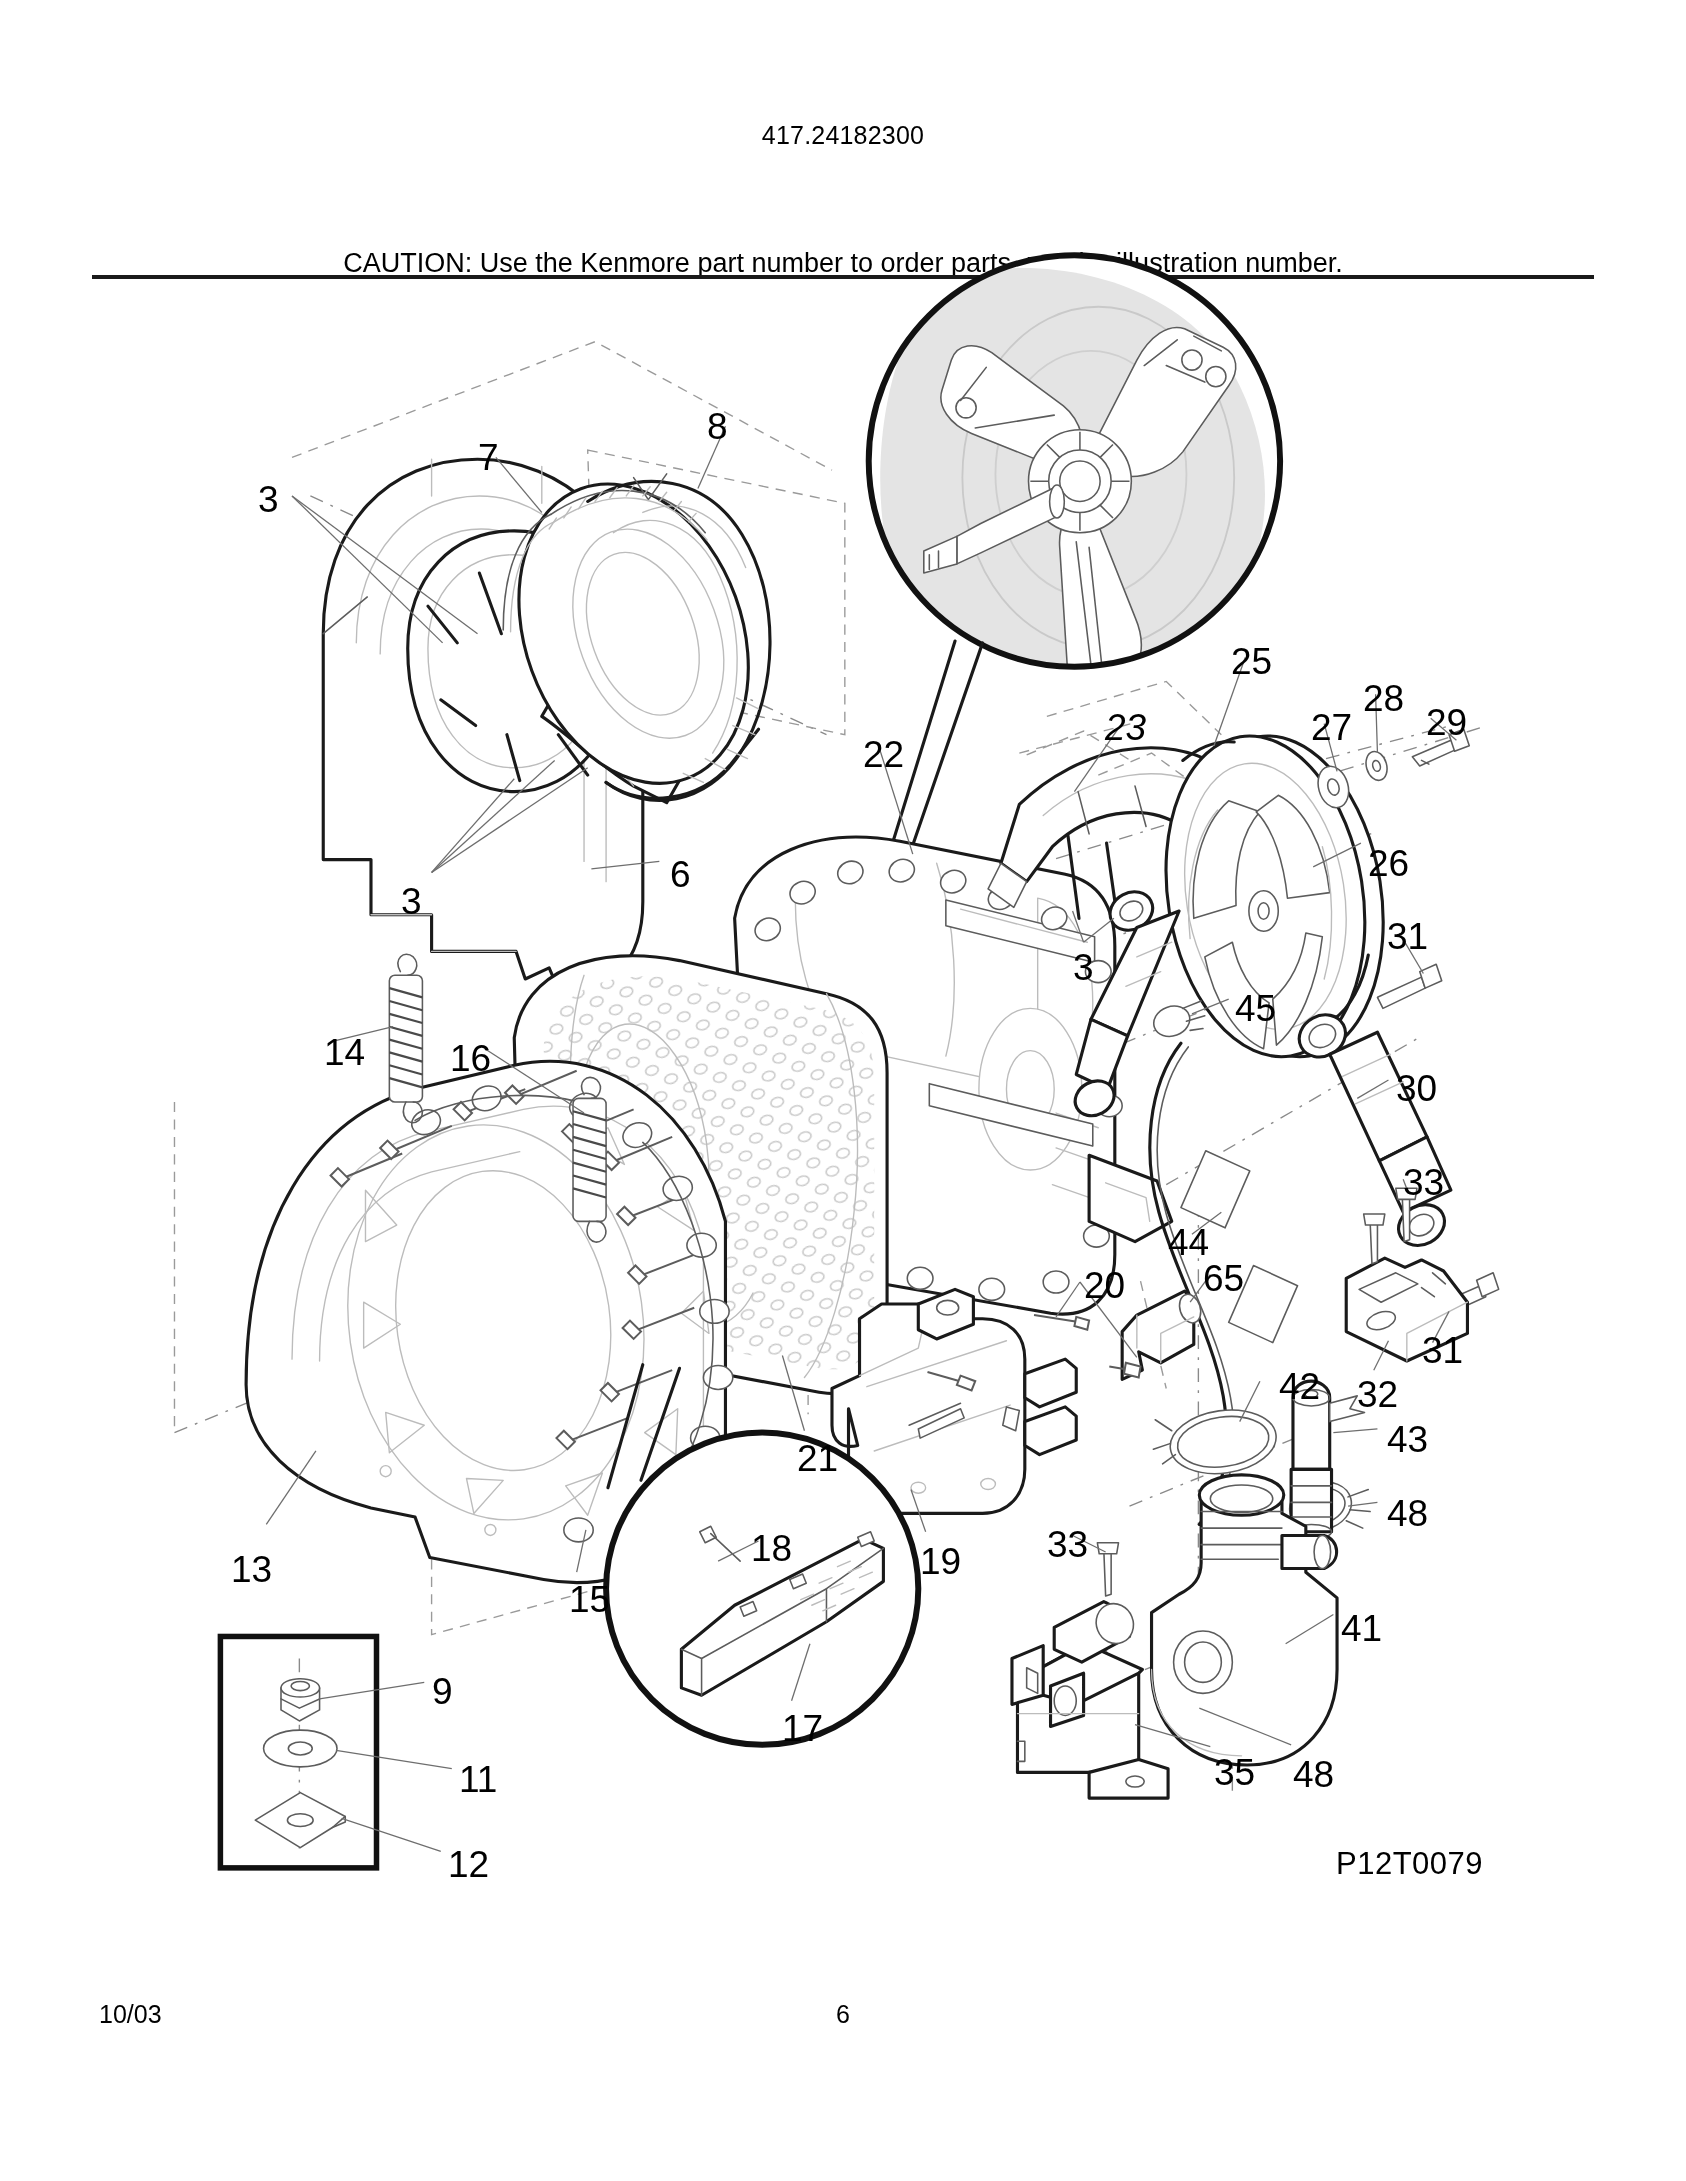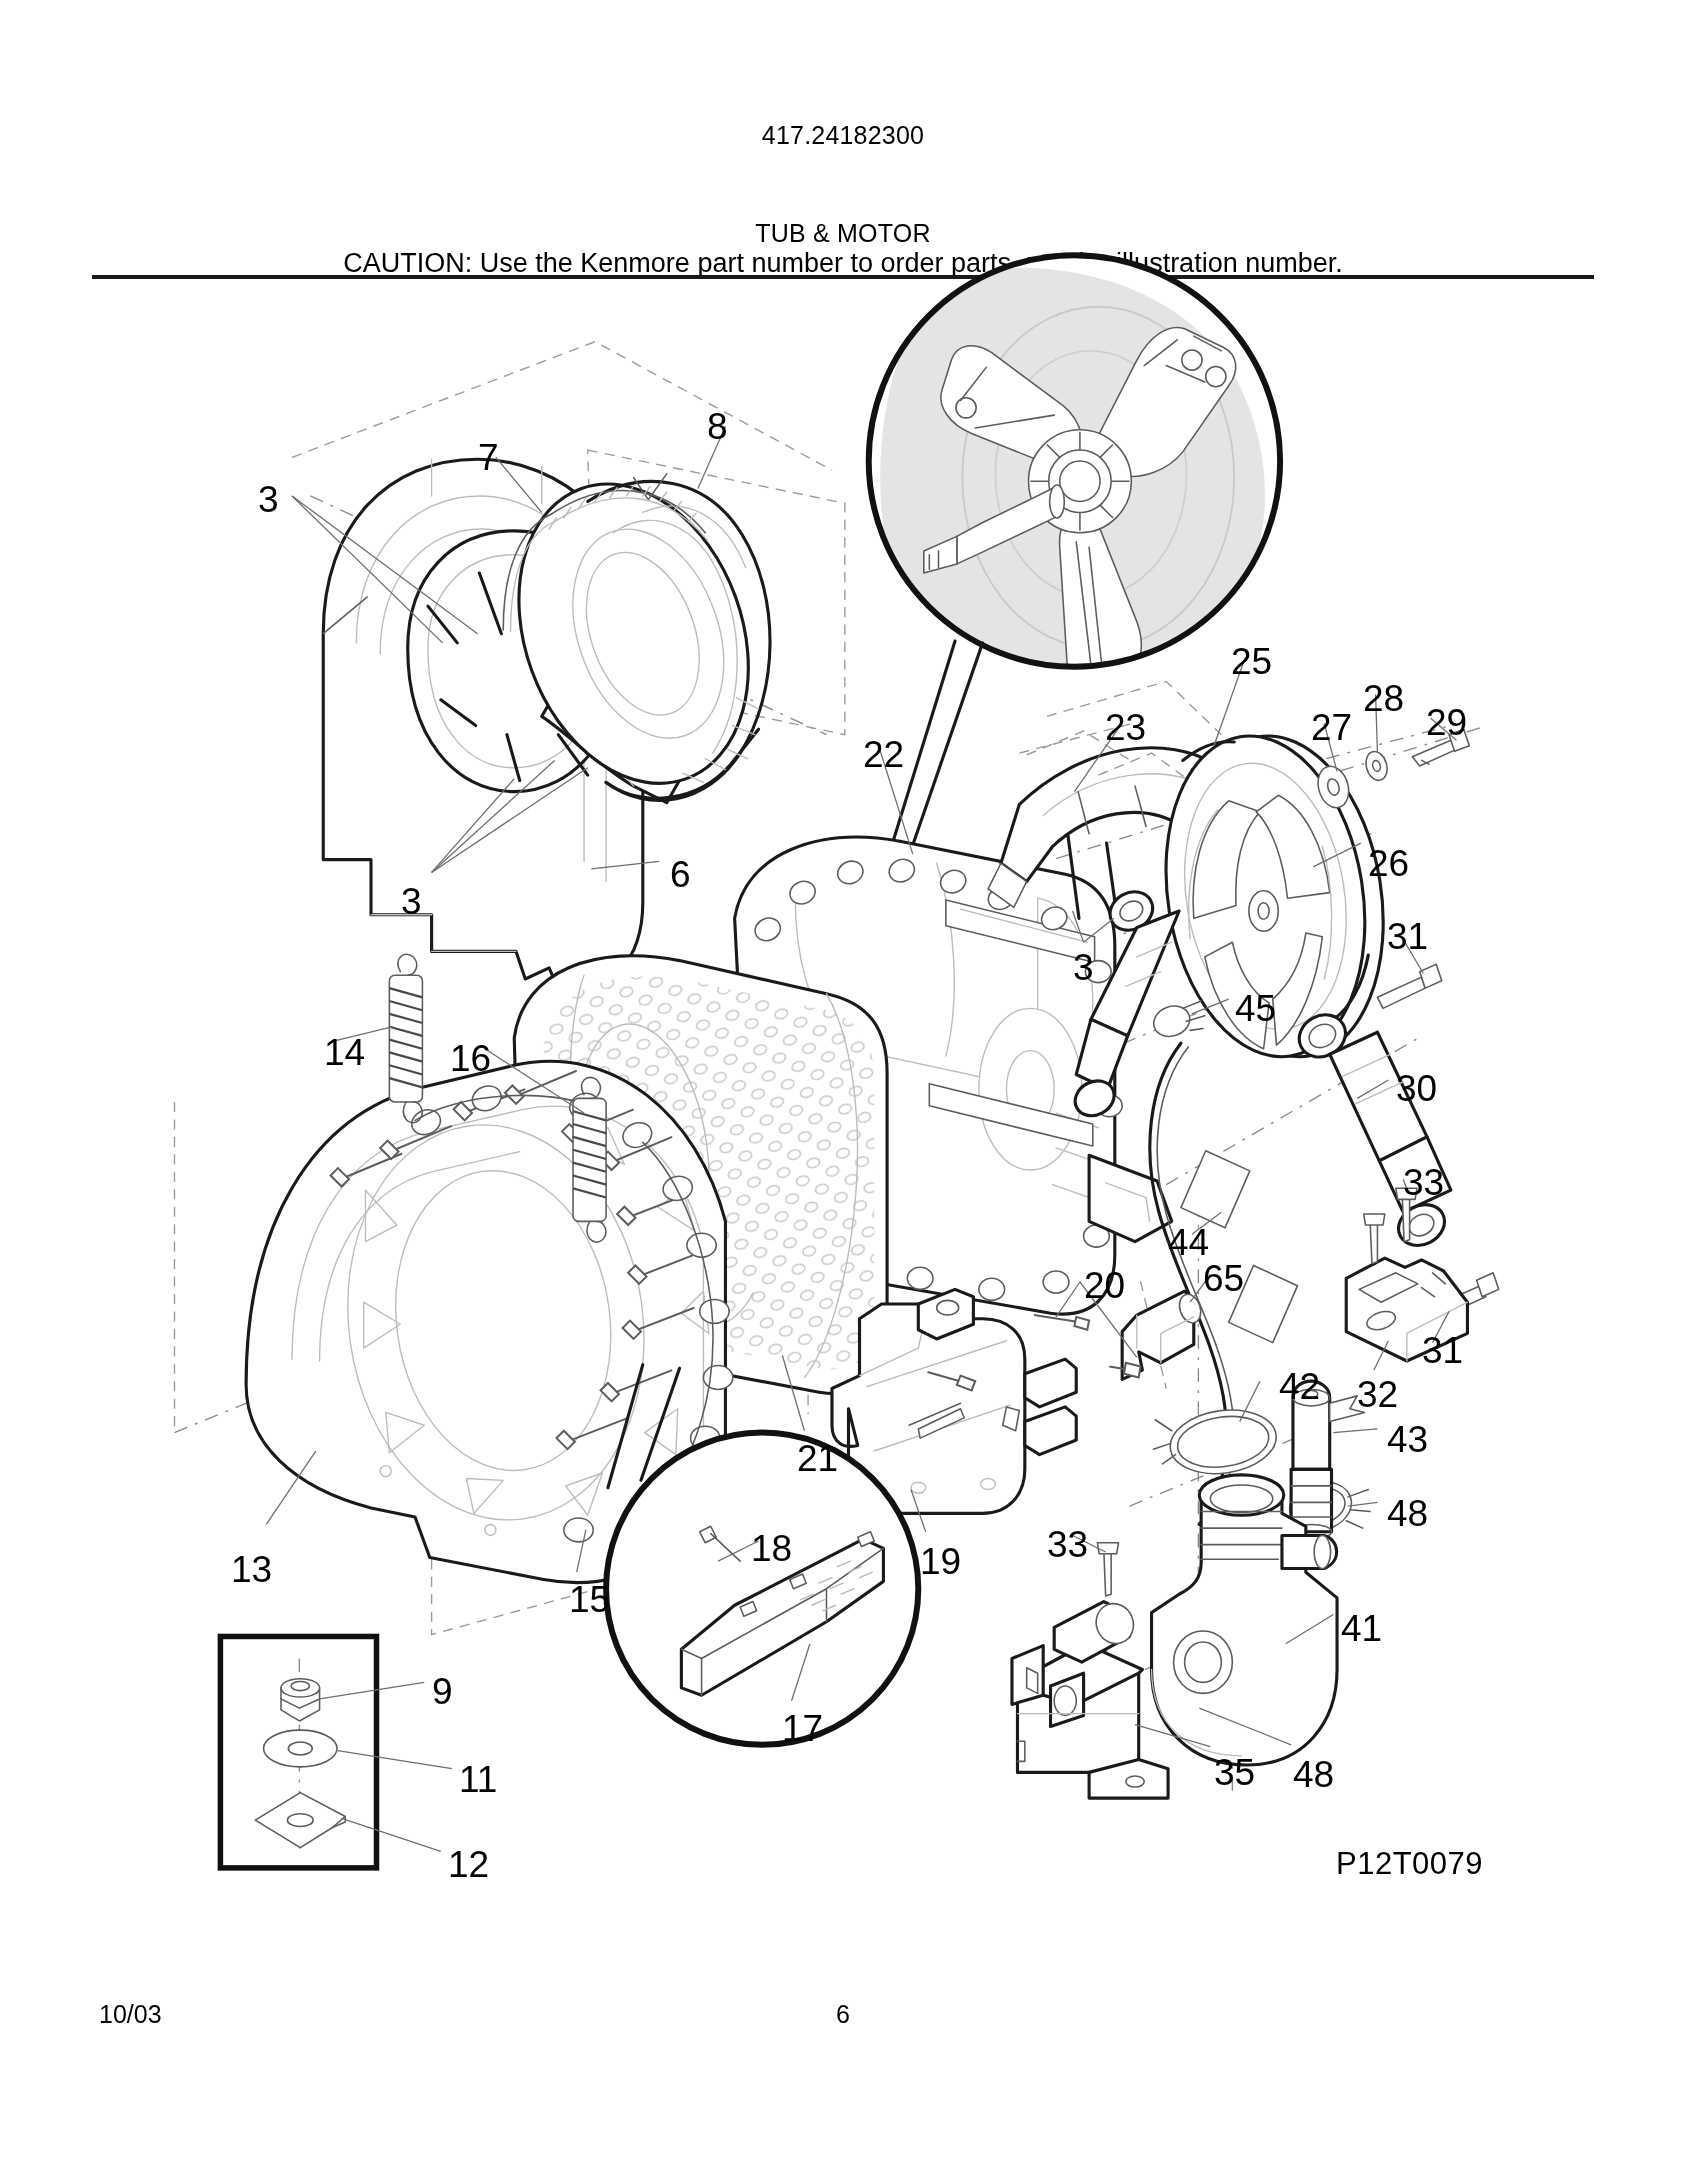--- a/index.html
+++ b/index.html
@@ -23,21 +23,20 @@
   #footer-date{position:absolute;left:99px;top:2000px;font-size:25px;}
   #footer-page{position:absolute;left:0;top:2000px;width:1686px;text-align:center;font-size:25px;}
   #plate-code{position:absolute;left:1336px;top:1846px;font-size:31px;letter-spacing:0.5px;}
 </style>
 </head>
 <body>
 
 <div id="page">
 
   <div class="hdr" id="model-no">417.24182300</div>
-  <div class="hdr" id="section-title">TUB &amp; MOTOR</div>
 
   <div id="caution-wrap">
     <span id="caution-text"><span>CAUTION: Use the Kenmore part number to order parts, </span><u>not</u><span> the illustration number.</span></span>
   </div>
   <div id="rule"></div>
 
   <svg id="art" viewBox="0 0 1836 2376">
     <defs>
       <style>
         .h  { fill:none; stroke:#1a1a1a; stroke-width:3.4; stroke-linejoin:round; stroke-linecap:round; }
@@ -667,21 +666,21 @@
     </g>
   </svg>
 
   <div id="callout-layer">
       <div class="lbl" style="left: 258px; top: 481px;">3</div>
       <div class="lbl" style="left: 478px; top: 439px;">7</div>
       <div class="lbl" style="left: 707px; top: 408px;">8</div>
       <div class="lbl" style="left: 401px; top: 883px;">3</div>
       <div class="lbl" style="left: 670px; top: 856px;">6</div>
       <div class="lbl" style="left: 863px; top: 736px;">22</div>
-      <div class="lbl" style="left: 1105px; top: 709px;">23</div>
+      <div class="lbl" style="left: 1105px; top: 709px; font-style: italic;">23</div>
       <div class="lbl" style="left: 1073px; top: 949px;">3</div>
       <div class="lbl" style="left: 1231px; top: 643px;">25</div>
       <div class="lbl" style="left: 1311px; top: 709px;">27</div>
       <div class="lbl" style="left: 1363px; top: 680px;">28</div>
       <div class="lbl" style="left: 1426px; top: 704px;">29</div>
       <div class="lbl" style="left: 1368px; top: 845px;">26</div>
       <div class="lbl" style="left: 1387px; top: 918px;">31</div>
       <div class="lbl" style="left: 1235px; top: 990px;">45</div>
       <div class="lbl" style="left: 1396px; top: 1070px;">30</div>
       <div class="lbl" style="left: 1403px; top: 1164px;">33</div>

